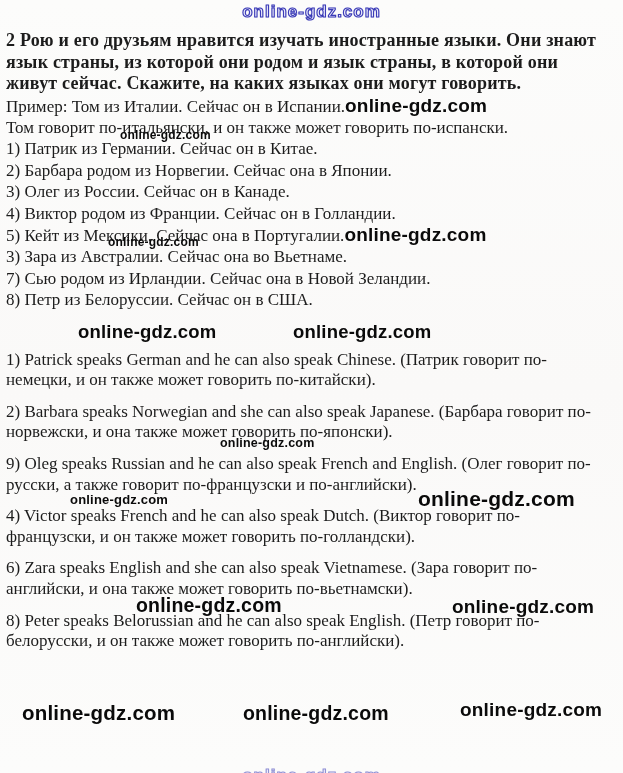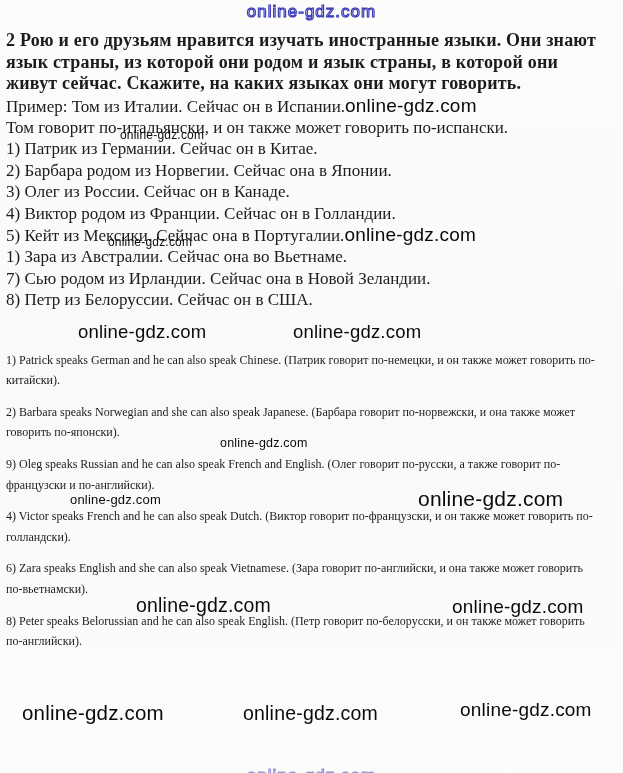--- a/index.html
+++ b/index.html
@@ -29,27 +29,27 @@
   }
   .line {
     margin: 0;
     font-size: 17px;
     line-height: 21.4px;
     white-space: nowrap;
   }
   .answers { margin-top: 39px; }
   .ans {
     margin: 0 0 11px 0;
-    font-size: 12px;
+    font-size: 17px;
     line-height: 20.6px;
     max-width: 603px;
   }
   .wm {
     font-family: "Liberation Sans", sans-serif;
-    font-weight: 400;
+    font-weight: 700;
     color: #0a0a0a;
     white-space: nowrap;
     letter-spacing: 0.2px;
   }
   .wm-inline { font-size: 19px; }
   .wm-abs { position: absolute; }
   .wm-blue {
     color: #e9e9fa;
     -webkit-text-stroke: 1.1px #3b3bb7;
     text-shadow: 0 0 1px #3b3bb7;
@@ -81,21 +81,21 @@
 
     <p class="line"><span>Пример: Том из Италии. Сейчас он в Испании.</span><span class="wm wm-inline">online-gdz.com</span></p>
 
     <p class="line">Том говорит по-итальянски, и он также может говорить по-испански.</p>
 
     <p class="line">1) Патрик из Германии. Сейчас он в Китае.</p>
     <p class="line">2) Барбара родом из Норвегии. Сейчас она в Японии.</p>
     <p class="line">3) Олег из России. Сейчас он в Канаде.</p>
     <p class="line">4) Виктор родом из Франции. Сейчас он в Голландии.</p>
     <p class="line"><span>5) Кейт из Мексики. Сейчас она в Португалии.</span><span class="wm wm-inline">online-gdz.com</span></p>
-    <p class="line">1) Зара из Австралии. Сейчас она во Вьетнаме.</p>
+    <p class="line">3) Зара из Австралии. Сейчас она во Вьетнаме.</p>
     <p class="line">7) Сью родом из Ирландии. Сейчас она в Новой Зеландии.</p>
     <p class="line">8) Петр из Белоруссии. Сейчас он в США.</p>
 
     <div class="answers">
       <p class="ans">1) Patrick speaks German and he can also speak Chinese. (Патрик говорит по-немецки, и он также может говорить по-китайски).</p>
       <p class="ans">2) Barbara speaks Norwegian and she can also speak Japanese. (Барбара говорит по-норвежски, и она также может говорить по-японски).</p>
       <p class="ans">9) Oleg speaks Russian and he can also speak French and English. (Олег говорит по-русски, а также говорит по-французски и по-английски).</p>
       <p class="ans">4) Victor speaks French and he can also speak Dutch. (Виктор говорит по-французски, и он также может говорить по-голландски).</p>
       <p class="ans">6) Zara speaks English and she can also speak Vietnamese. (Зара говорит по-английски, и она также может говорить по-вьетнамски).</p>
       <p class="ans">8) Peter speaks Belorussian and he can also speak English. (Петр говорит по-белорусски, и он также может говорить по-английски).</p>

